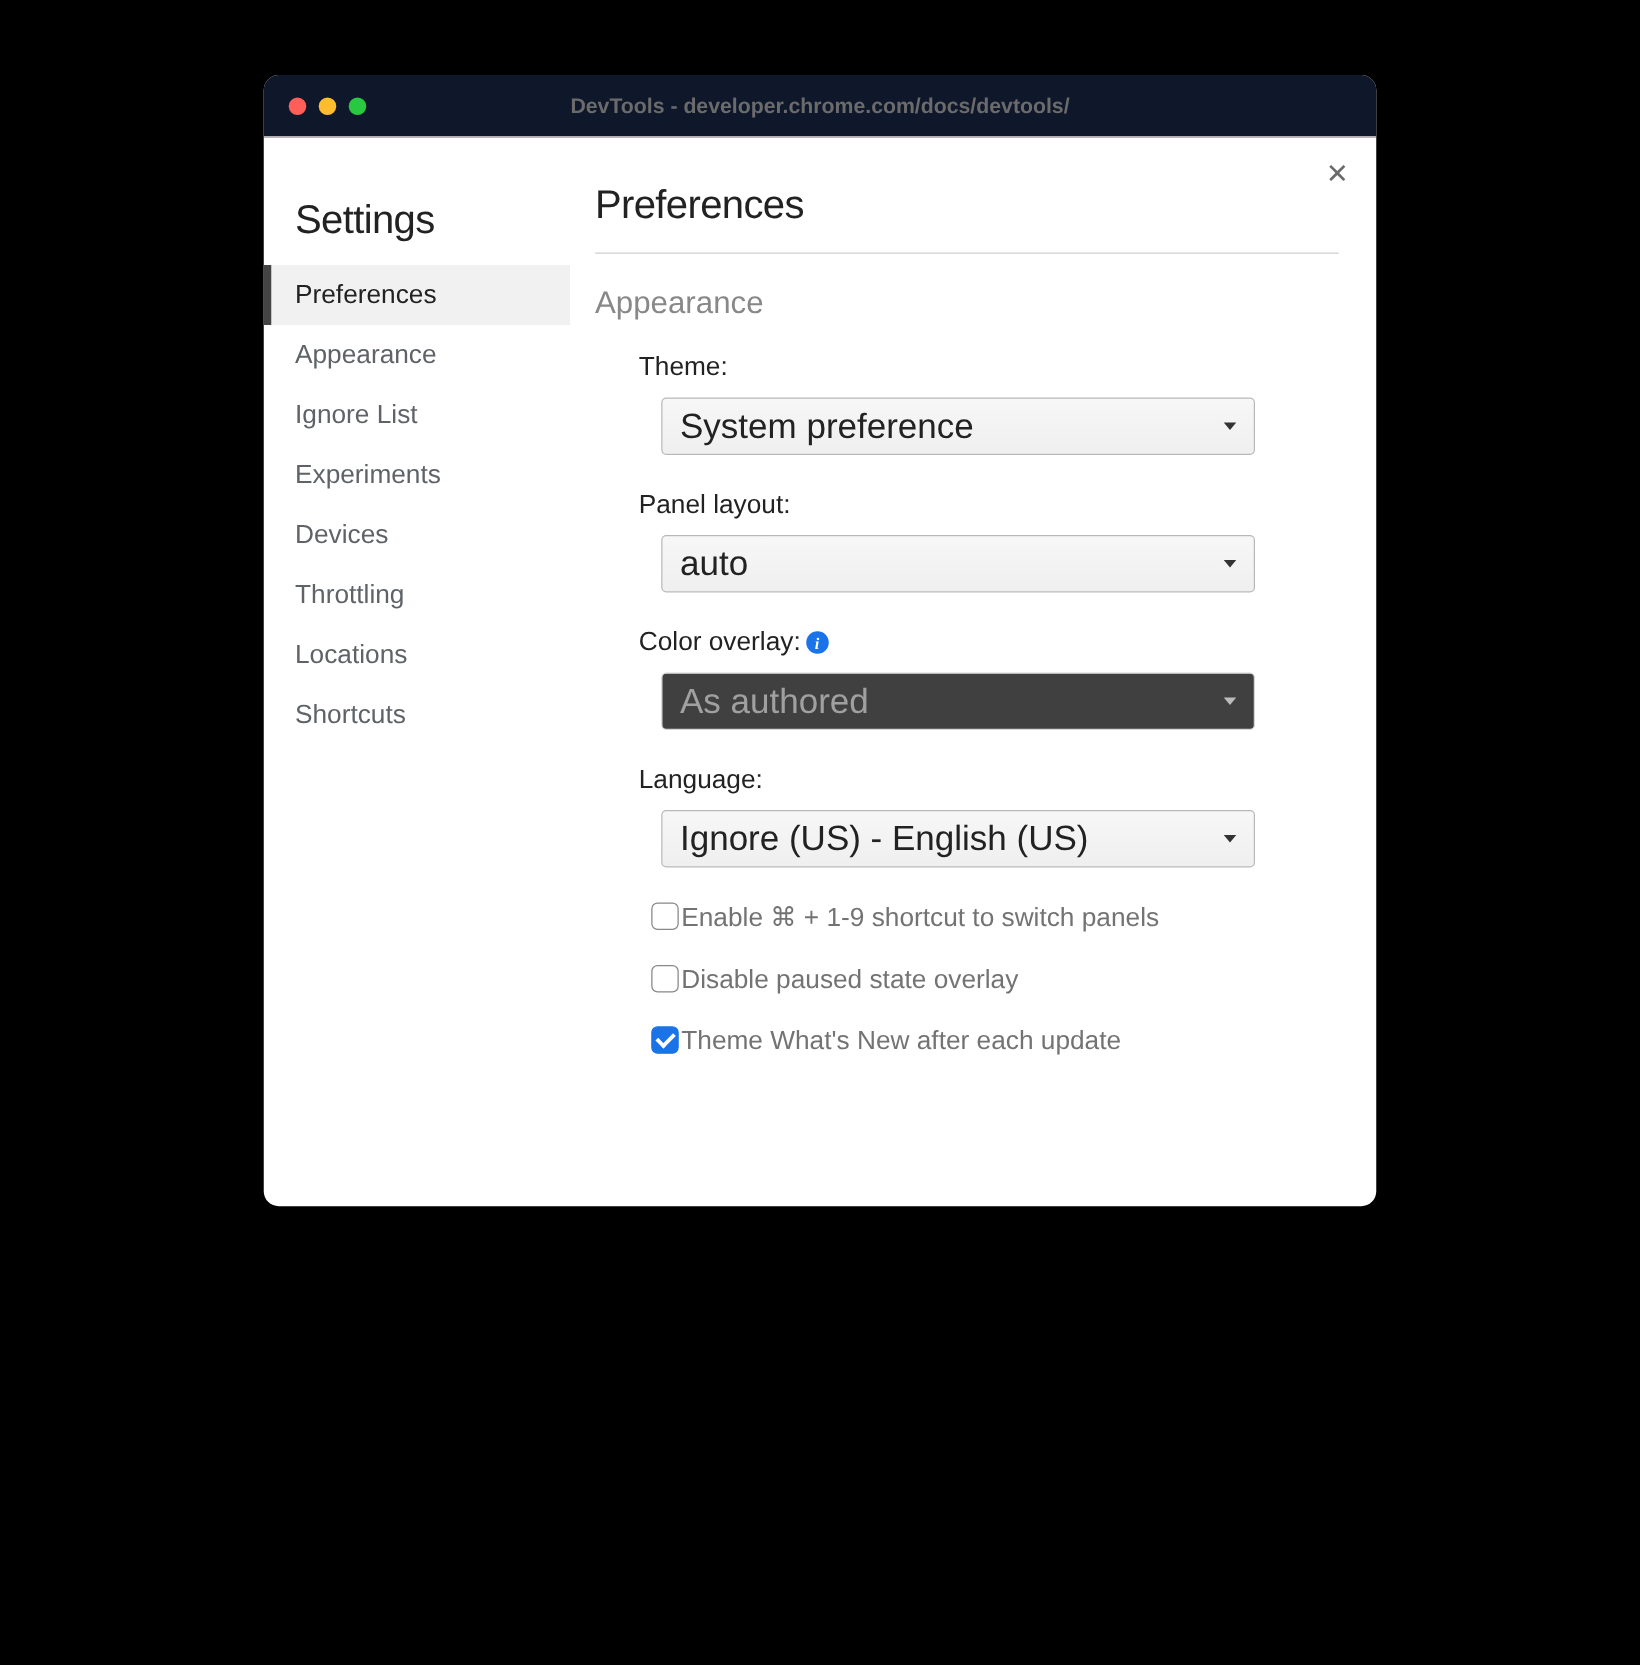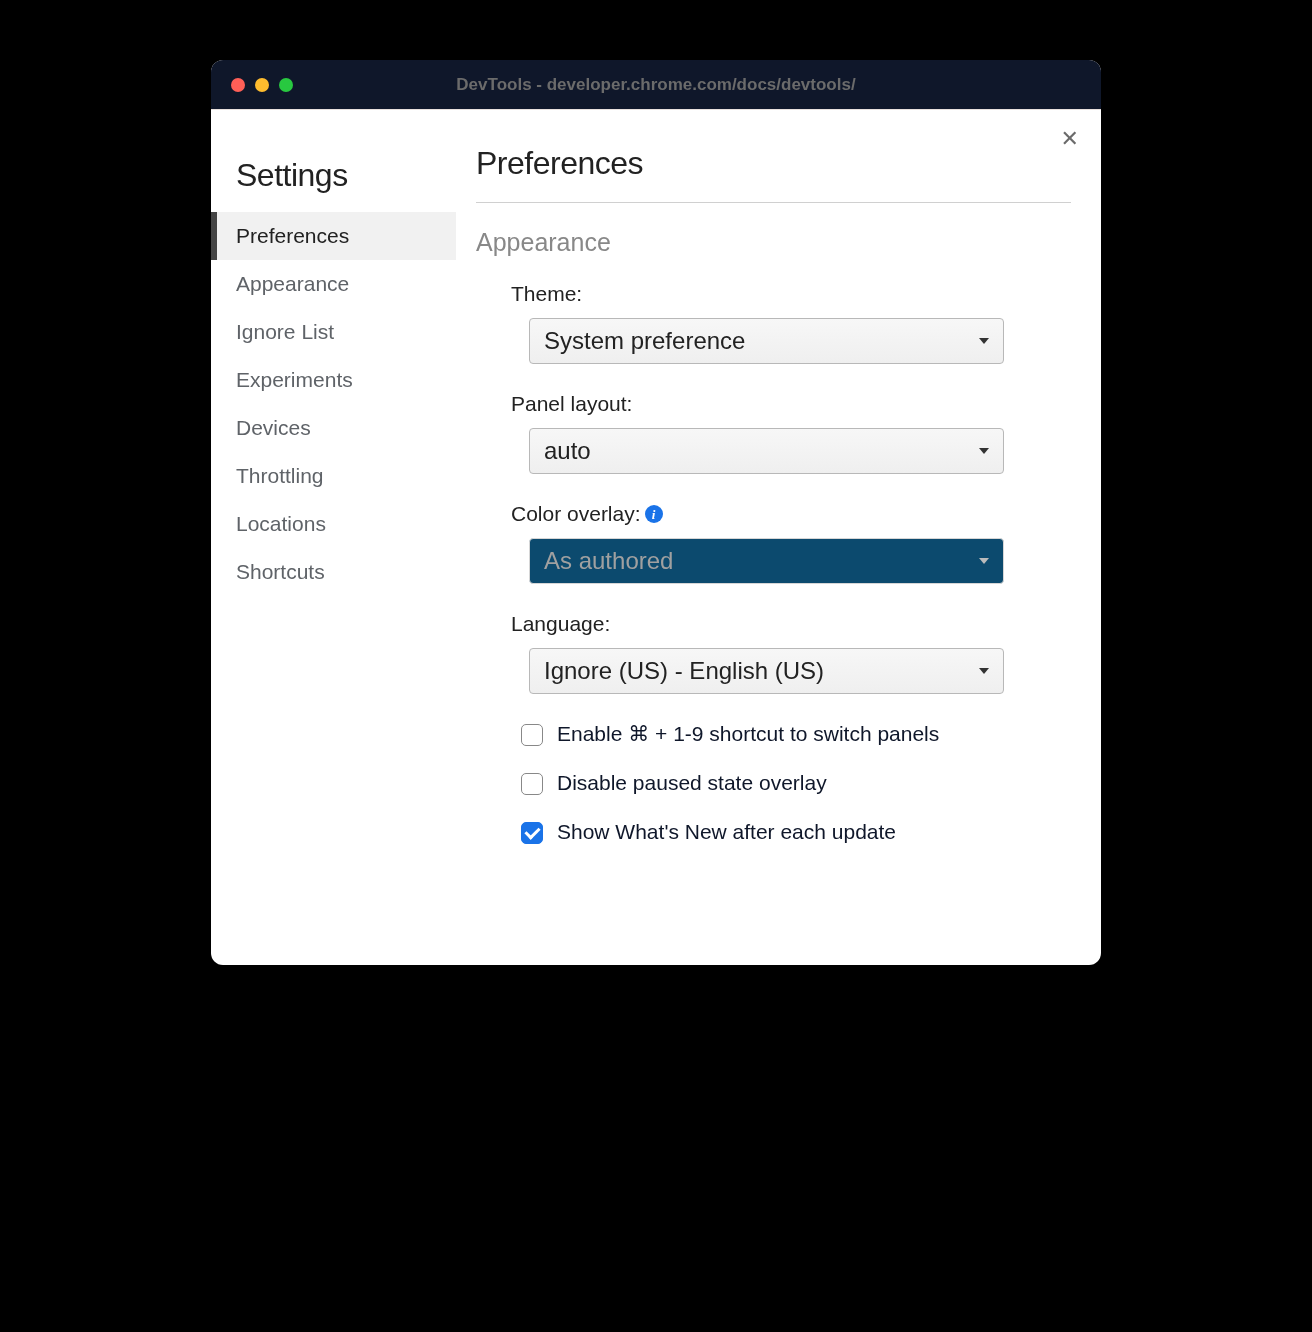--- a/index.html
+++ b/index.html
@@ -146,51 +146,51 @@
       line-height: 1;
     }
     .select {
       margin-left: 18px;
       width: 475px;
       height: 46px;
       border: 1px solid #b8b8b8;
       border-radius: 4px;
       background: linear-gradient(#f7f7f7, #efefef);
       padding: 0 14px;
-      font-size: 24px;
+      font-size: 28px;
       color: #222;
       display: flex;
       align-items: center;
       justify-content: space-between;
       cursor: pointer;
     }
     .select.disabled {
       color: #a0a0a0;
-      background: #0c4a6e;
+      background: #404040;
       border-color: #d6d6d6;
       cursor: default;
     }
     .select-caret {
       width: 0;
       height: 0;
       border-left: 5px solid transparent;
       border-right: 5px solid transparent;
       border-top: 6px solid #333;
     }
     .select.disabled .select-caret {
       border-top-color: #bbb;
     }
     .checkbox-row {
       margin-left: 45px;
       display: flex;
-      align-items: flex-end;
-      gap: 14px;
+      align-items: flex-start;
+      gap: 2px;
       margin-bottom: 25px;
       font-size: 21px;
-      color: #0f172a;
+      color: #737373;
     }
     .checkbox {
       width: 22px;
       height: 22px;
       border: 1.5px solid #888;
       border-radius: 5px;
       background: #fff;
       display: inline-flex;
       align-items: center;
       justify-content: center;
@@ -282,18 +282,18 @@
         <span>Enable ⌘ + 1-9 shortcut to switch panels</span>
       </div>
 
       <div class="checkbox-row">
         <span class="checkbox"></span>
         <span>Disable paused state overlay</span>
       </div>
 
       <div class="checkbox-row">
         <span class="checkbox checked"></span>
-        <span>Show What's New after each update</span>
+        <span>Theme What's New after each update</span>
       </div>
 
     </div>
   </div>
 </div>
 
 </body></html>

